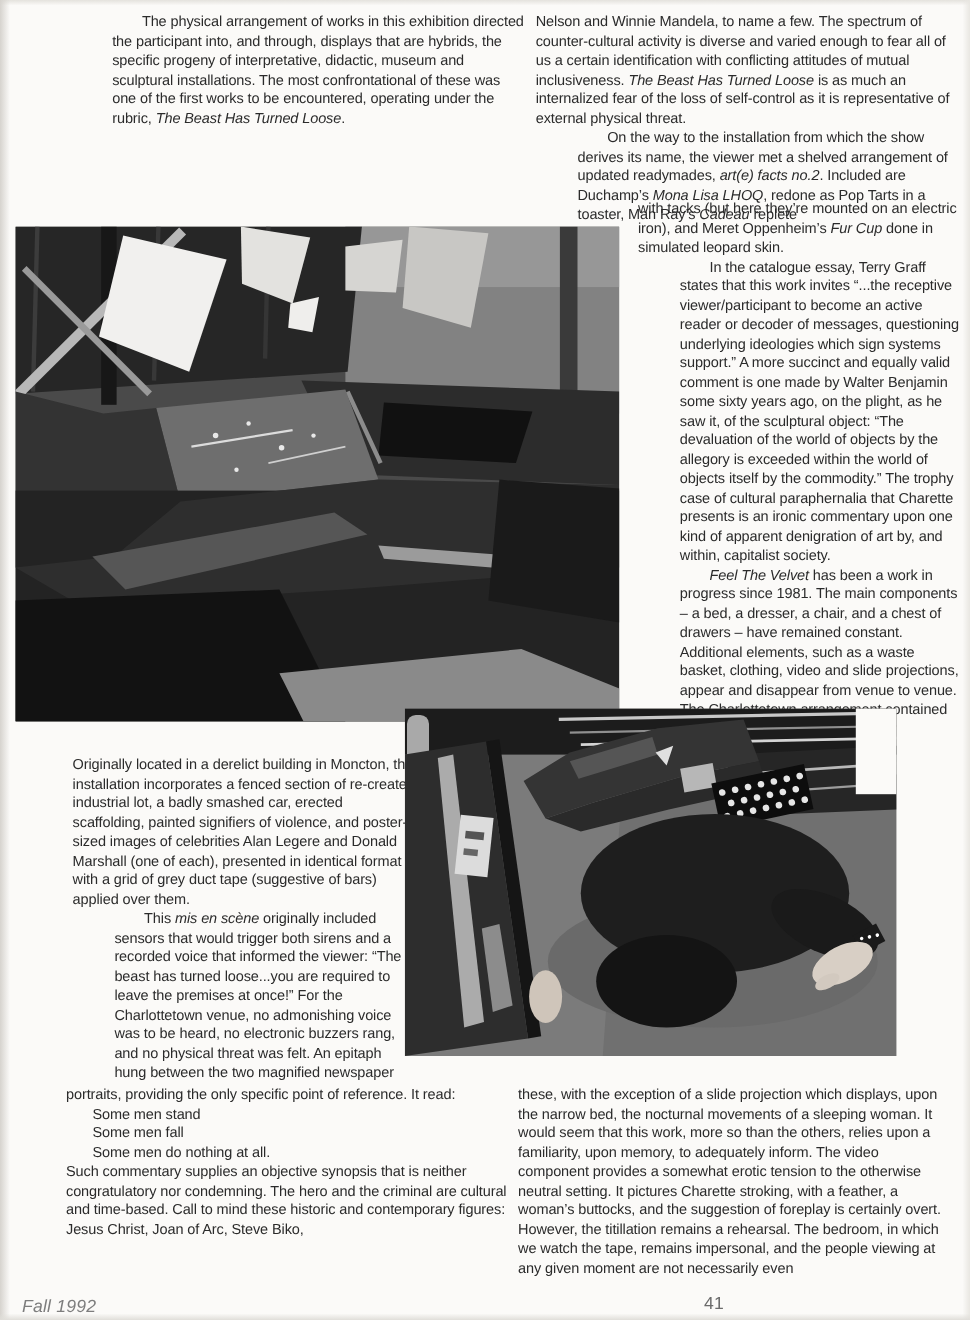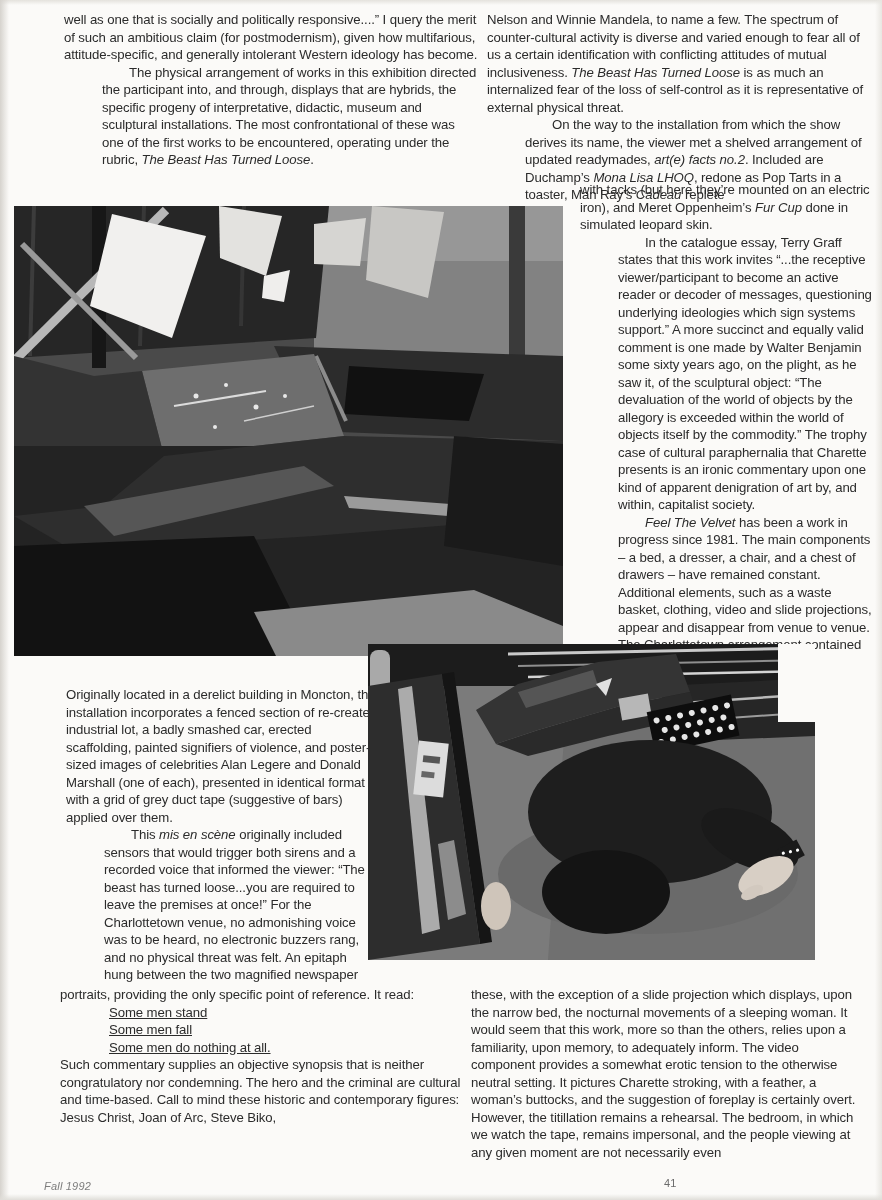--- a/index.html
+++ b/index.html
@@ -12,48 +12,47 @@
   .edge { position:absolute; pointer-events:none; }
   .edge-left  { left:0; top:0; width:9px; height:1200px; background:linear-gradient(90deg,#d6d3ce,rgba(251,250,248,0)); }
   .edge-top   { left:0; top:0; width:882px; height:5px; background:linear-gradient(180deg,#e4e2dd,rgba(251,250,248,0)); }
   .edge-right { right:0; top:0; width:7px; height:1200px; background:linear-gradient(270deg,#e8e6e1,rgba(251,250,248,0)); }
   .edge-bottom{ left:0; bottom:0; width:882px; height:6px; background:linear-gradient(0deg,#e0ded9,rgba(251,250,248,0)); }
 
   .tb { position:absolute; font-size:13.2px; line-height:17.5px; color:#2b2b2b; letter-spacing:-0.1px; }
   .tb p { margin:0; }
   .tb p.ind { text-indent:27px;margin-left:38px; }
   .tb em { }
-  .poem { margin-left:49px;text-decoration:underline; }
+  .poem { margin-left:24px; }
 
   #block-left-top    { left:64px;  top:11px;  width:414px; }
   #block-right-top   { left:487px; top:11px;  width:386px; }
   #block-right-wrap  { left:580px; top:181px; width:296px; }
   #block-left-mid    { left:66px;  top:686px; width:312px; }
   #block-left-lower  { left:60px;  top:986px; width:424px; }
   #block-right-bottom{ left:471px; top:986px; width:392px; }
 
   .photo { position:absolute; }
   .photo svg { display:block; width:100%; height:100%; }
   #photo-wrecked-car   { left:14px;  top:206px; width:549px; height:450px; }
   #photo-fallen-figure { left:368px; top:644px; width:447px; height:316px; }
 
-  .folio { position:absolute; font-size:11px; color:#7d7d7d; letter-spacing:0.2px;margin-left:24px; }
+  .folio { position:absolute; font-size:16px; color:#7d7d7d; letter-spacing:0.2px; }
   #folio-issue { left:20px; top:1180px; font-style:italic; }
   #folio-page  { left:640px; top:1177px; color:#6b6b6b; }
 </style>
 </head>
 <body>
 
 <div class="edge edge-top"></div>
 <div class="edge edge-left"></div>
 <div class="edge edge-right"></div>
 <div class="edge edge-bottom"></div>
 
 <div class="tb" id="block-left-top">
-    <p><span>well as one that is socially and politically responsive....” I query the merit of such an ambitious claim (for postmodernism), given how multifarious, attitude-specific, and generally intolerant Western ideology has become.</span></p>
     <p class="ind"><span>The physical arrangement of works in this exhibition directed the participant into, and through, displays that are hybrids, the specific progeny of interpretative, didactic, museum and sculptural installations. The most confrontational of these was one of the first works to be encountered, operating under the rubric, </span><em>The Beast Has Turned Loose</em><span>.</span></p>
   </div>
 <div class="tb" id="block-right-top">
     <p><span>Nelson and Winnie Mandela, to name a few. The spectrum of counter-cultural activity is diverse and varied enough to fear all of us a certain identification with conflicting attitudes of mutual inclusiveness. </span><em>The Beast Has Turned Loose</em><span> is as much an internalized fear of the loss of self-control as it is representative of external physical threat.</span></p>
     <p class="ind"><span>On the way to the installation from which the show derives its name, the viewer met a shelved arrangement of updated readymades, </span><em>art(e) facts no.2</em><span>. Included are Duchamp’s </span><em>Mona Lisa LHOQ</em><span>, redone as Pop Tarts in a toaster, Man Ray’s </span><em>Cadeau</em><span> replete</span></p>
   </div>
 <div class="tb" id="block-right-wrap">
     <p><span>with tacks (but here they’re mounted on an electric iron), and Meret Oppenheim’s </span><em>Fur Cup</em><span> done in simulated leopard skin.</span></p>
     <p class="ind"><span>In the catalogue essay, Terry Graff states that this work invites “...the receptive viewer/participant to become an active reader or decoder of messages, questioning underlying ideologies which sign systems support.” A more succinct and equally valid comment is one made by Walter Benjamin some sixty years ago, on the plight, as he saw it, of the sculptural object: “The devaluation of the world of objects by the allegory is exceeded within the world of objects itself by the commodity.” The trophy case of cultural paraphernalia that Charette presents is an ironic commentary upon one kind of apparent denigration of art by, and within, capitalist society.</span></p>
     <p class="ind"><em>Feel The Velvet</em><span> has been a work in progress since 1981. The main components – a bed, a dresser, a chair, and a chest of drawers – have remained constant. Additional elements, such as a waste basket, clothing, video and slide projections, appear and disappear from venue to venue. The Charlottetown arrangement contained most of</span></p>

